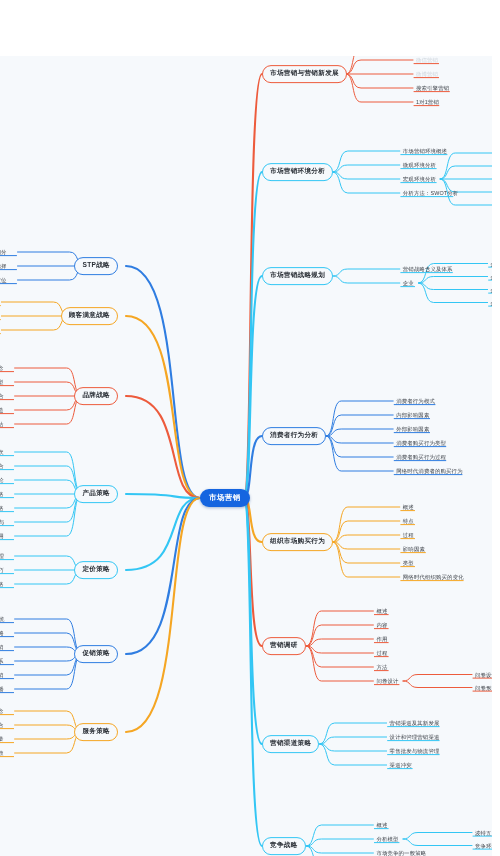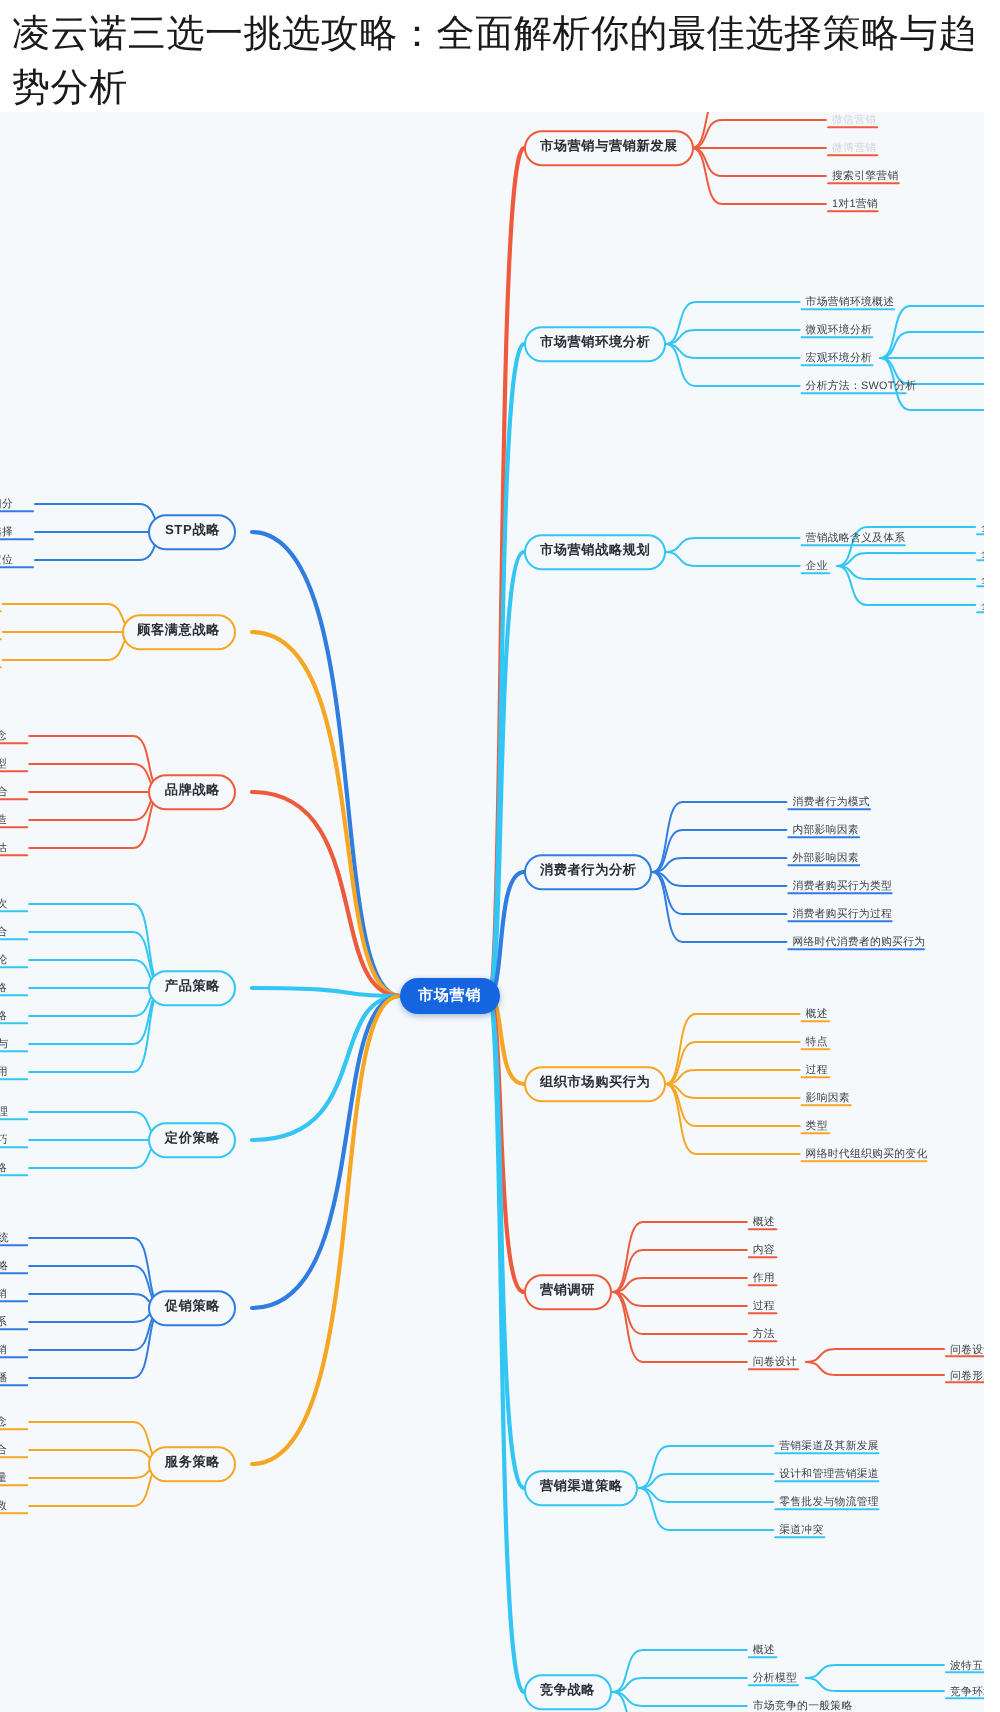--- a/index.html
+++ b/index.html
@@ -32,23 +32,20 @@
   .lf{font-size:5.4px;color:#3a3f46;letter-spacing:.15px;padding:0 1px;transform:translateY(-50%);}
   .lf.faded{color:#cfd6dd;}
   .lf.r{text-align:left;}
   .lf.l{text-align:right;}
 </style>
 </head>
 <body>
 
 <div id="page">
 
-  <div id="heading">
-    <div class="ttl">凌云诺三选一挑选攻略：全面解析你的最佳选择策略与趋势分析</div>
-  </div>
 
   <div id="map">
     <svg id="svg" viewBox="0 0 500 800" preserveAspectRatio="none">
         <path d="M244,442 C253,442 247.24,18 262,18" fill="none" stroke="#ed5b3c" stroke-width="2.1" stroke-linecap="round"></path>
         <path d="M346,18 C355,18 351,-10 361,-10 L413,-10" fill="none" stroke="#ed5b3c" stroke-width="1" stroke-linecap="round"></path>
         <path d="M414,-6.4 L438.6,-6.4" fill="none" stroke="#ed5b3c" stroke-width="1" stroke-linecap="round"></path>
         <path d="M346,18 C355,18 351,4 361,4 L413,4" fill="none" stroke="#ed5b3c" stroke-width="1" stroke-linecap="round"></path>
         <path d="M414,7.6 L438.6,7.6" fill="none" stroke="#ed5b3c" stroke-width="1" stroke-linecap="round"></path>
         <path d="M346,18 L413,18" fill="none" stroke="#ed5b3c" stroke-width="1" stroke-linecap="round"></path>
         <path d="M414,21.6 L438.6,21.6" fill="none" stroke="#ed5b3c" stroke-width="1" stroke-linecap="round"></path>

